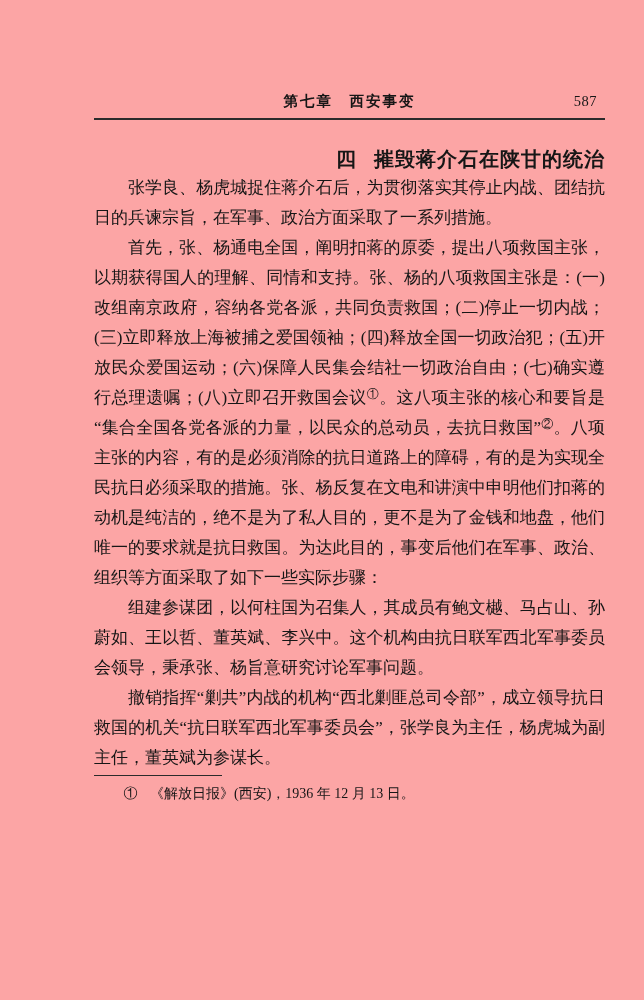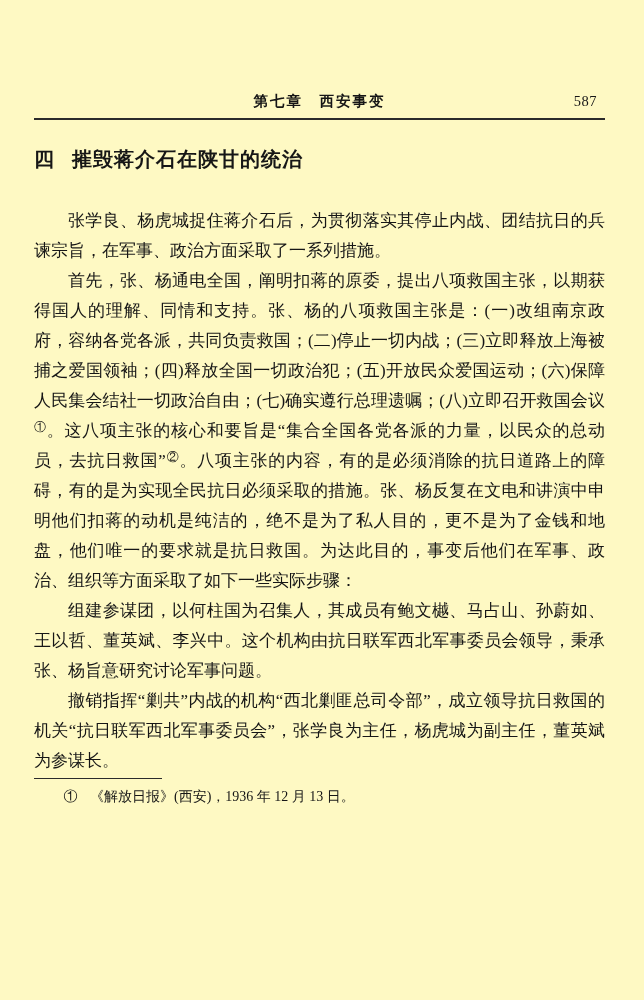--- a/index.html
+++ b/index.html
@@ -1,22 +1,22 @@
 <!DOCTYPE html>
 <html lang="zh"><head>
 <meta charset="utf-8">
 <style>
   html, body { margin: 0; padding: 0; background: #e8e8e8; }
   .page {
     width: 644px;
     height: 1000px;
-    background: #fef9c3;
+    background: #fca5a5;
     color: #161616;
     box-sizing: border-box;
-    padding: 92px 39px 0 34px;
+    padding: 92px 39px 0 94px;
     position: relative;
     overflow: hidden;
     font-family: "Liberation Serif", serif;
   }
   .header { position: relative; height: 20px; }
   .running-title {
     display: block;
     text-align: center;
     font-family: "Liberation Sans", sans-serif;
     font-weight: bold;
@@ -36,29 +36,28 @@
     border: none;
     border-top: 2px solid #2b2b2b;
   }
   .opening {
     margin: 13px 0 0 0;
     font-size: 17px;
     line-height: 30px;
   }
   .section-title {
     margin: 26px 0 0 0;
-    text-align: left;
+    text-align: right;
     font-family: "Liberation Sans", sans-serif;
     font-size: 20px;
     font-weight: bold;
     letter-spacing: 1px;
   }
   .title-number { margin-right: 0.85em; }
   .body-text {
-    margin-top: 33px;
     font-size: 17px;
     line-height: 30px;
     text-align: justify;
   }
   .body-text p {
     margin: 0;
     text-indent: 2em;
     word-break: break-all;
   }
   .sup {

